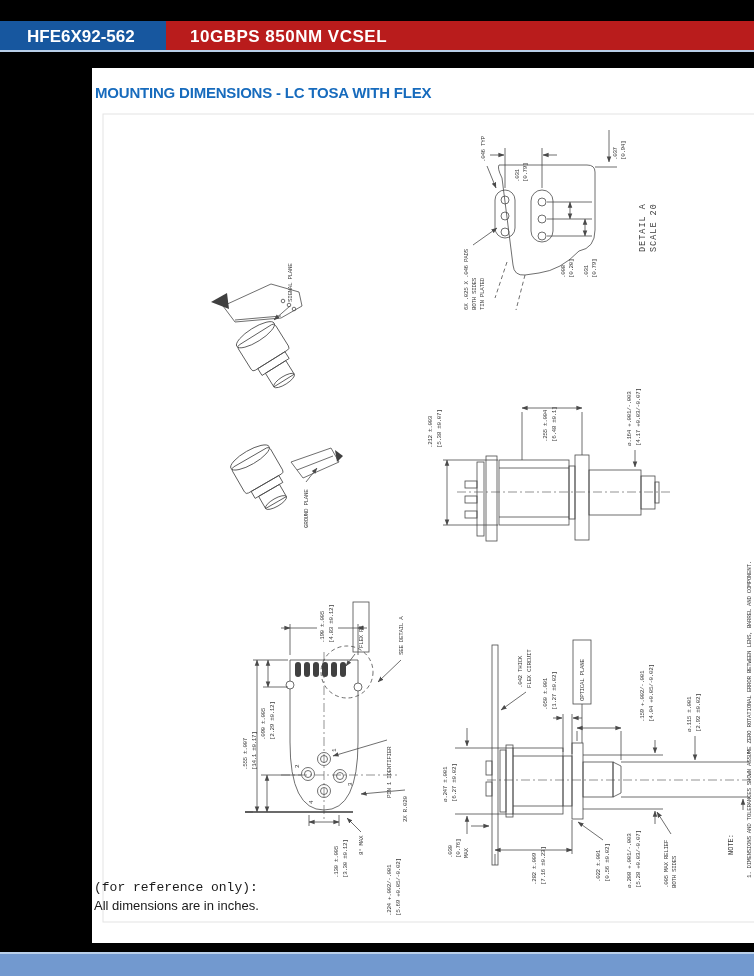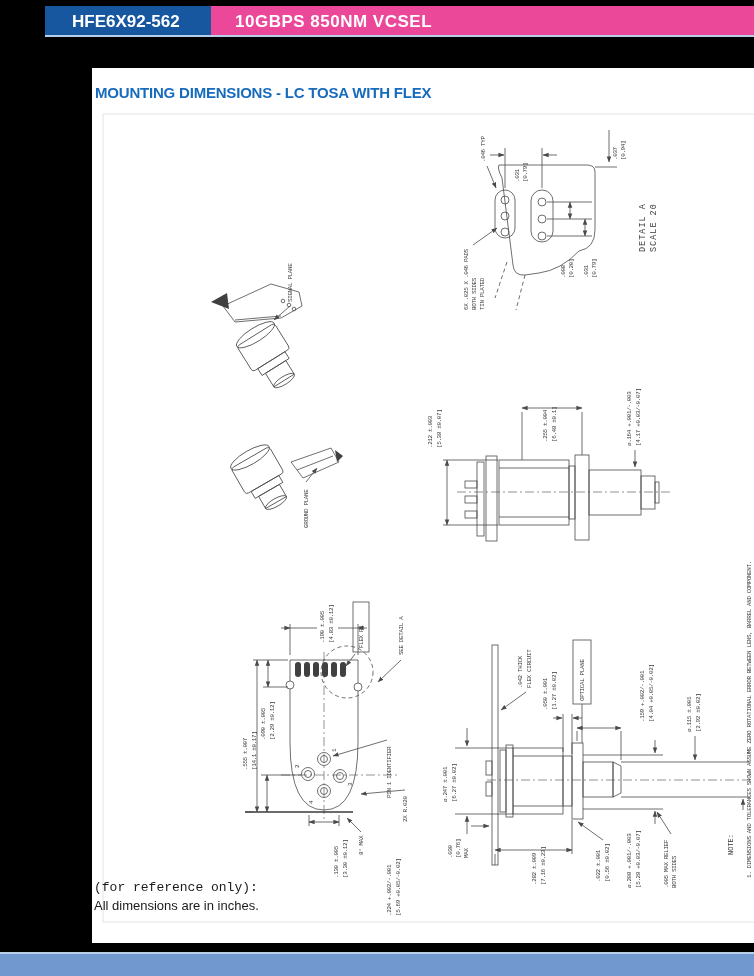--- a/index.html
+++ b/index.html
@@ -1,23 +1,23 @@
 <!DOCTYPE html>
 <html><head>
 <meta charset="utf-8">
 <style>
   html,body{margin:0;padding:0;}
   body{width:754px;height:976px;background:#000;position:relative;overflow:hidden;
        font-family:"Liberation Sans", sans-serif;}
   
-  .hdr{position:absolute;top:6px;left:0;right:0;height:31px;margin-left:45px;}
+  .hdr{position:absolute;top:21px;left:0;right:0;height:31px;}
   .hdr .dark{position:absolute;left:0;top:0;width:166px;height:31px;background:#17579f;
        border-bottom:2px solid #b9cfe9;color:#fff;font-weight:bold;font-size:17px;
        line-height:31px;padding-left:27px;box-sizing:border-box;}
-  .hdr .light{position:absolute;left:166px;right:0;top:0;height:31px;background:#ec4899;
+  .hdr .light{position:absolute;left:166px;right:0;top:0;height:31px;background:#b91c1c;
        border-bottom:2px solid #b9cfe9;color:#fff;font-weight:bold;font-size:17px;
        line-height:31px;padding-left:24px;box-sizing:border-box;letter-spacing:.5px;}
   
   .btm{position:absolute;left:0;right:0;bottom:0;height:22px;background:#7299cf;
        border-top:2px solid #b9cfe9;}
   
   .page{position:absolute;left:56px;top:68px;width:673px;height:875px;background:#fff;margin-left:36px;}
   .sec-title{position:absolute;left:3px;top:16px;color:#176bbd;font-weight:bold;
        font-size:15px;letter-spacing:-.2px;}
   .footnote{position:absolute;left:2px;font-size:13px;color:#1a1a1a;}

